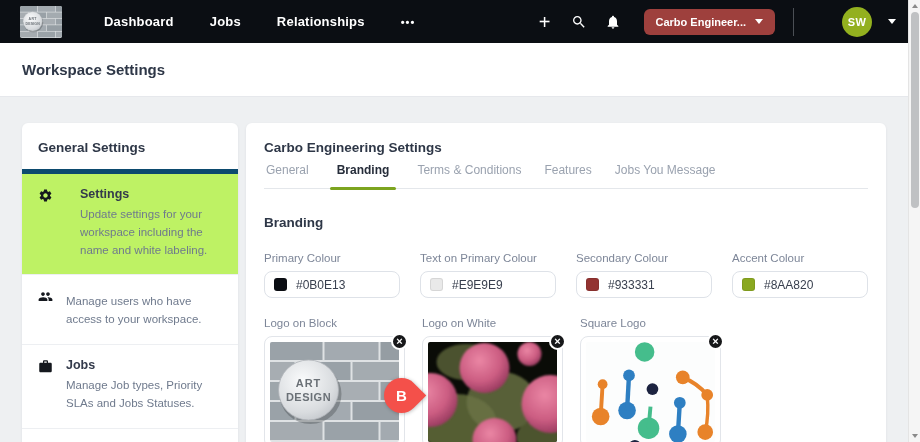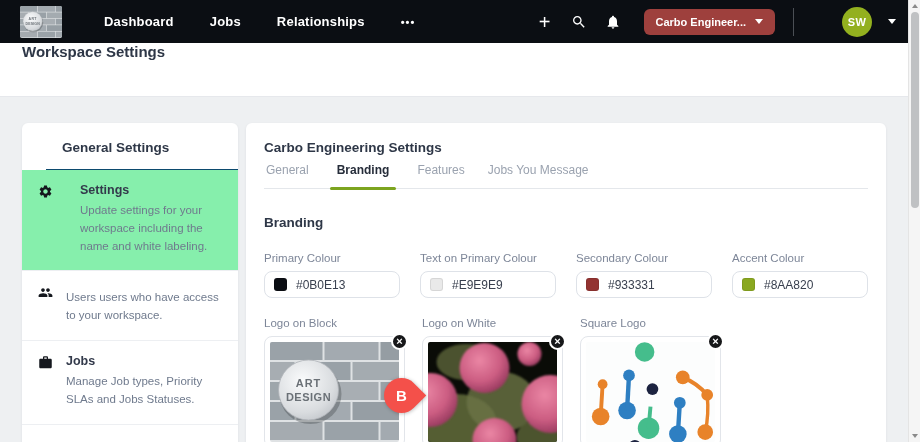--- a/index.html
+++ b/index.html
@@ -30,31 +30,31 @@
     display:flex; align-items:center; gap:9px; cursor:pointer;
   }
   .caret-down { width:0; height:0; border-left:4px solid transparent; border-right:4px solid transparent; border-top:5px solid #fff; display:inline-block; }
   .nav-divider { width:1px; height:28px; background:#4b4f55; margin:0 16px 0 18px; }
   .avatar {
     width:30px; height:30px; border-radius:50%; display:flex; align-items:center; justify-content:center;
     color:#fff; font-size:11px; font-weight:700; cursor:pointer; letter-spacing:.3px;margin-left:32px;
   }
   .avatar-caret { margin-left:16px; cursor:pointer; }
   
-  .page-header { background:#fff; height:54px; display:flex; align-items:flex-start; padding:0 22px; border-bottom:1px solid #e6e8ec; }
+  .page-header { background:#fff; height:54px; display:flex; align-items:center; padding:0 22px; border-bottom:1px solid #e6e8ec; }
   .page-title { font-size:15px; font-weight:600; color:#2e3747; }
   
   .content { position:absolute; top:123px; left:22px; right:34px; bottom:-100px; display:flex; gap:8px; }
   .card { background:#fff; border-radius:6px; box-shadow:0 1px 3px rgba(20,30,50,.07); }
   
   .sidebar { width:216px; flex:0 0 auto; overflow:hidden; }
-  .sidebar-header { padding:17px 16px 14px; border-bottom:1px solid #0c4a6e;margin-left:24px; }
+  .sidebar-header { padding:17px 16px 14px; border-bottom:5px solid #0c4a6e; }
   .sidebar-title { font-size:13.5px; font-weight:600; color:#2e3747; }
   .side-item { padding:13px 16px 15px; display:flex; gap:10px; border-bottom:1px solid #edeff2; cursor:pointer; }
-  .side-item.active { background:#86efac;gap:24px; }
+  .side-item.active { background:#bef264;gap:24px; }
   .side-icon { width:18px; flex:0 0 auto; padding-top:1px; }
   .side-icon svg { width:15px; height:15px; fill:#15181e; }
   .side-label { font-size:12.5px; font-weight:600; color:#333a4b; }
   .side-desc { font-size:11.5px; color:#6f7a8d; line-height:1.55; margin-top:5px; }
   
   .main { flex:1 1 auto; padding:17px 18px; overflow:hidden; }
   .main-title { font-size:13.5px; font-weight:600; color:#2e3747; }
   .tabs { display:flex; gap:19px; margin-top:8px; border-bottom:1px solid #e4e7eb; }
   .tab { font-size:12px; color:#9aa2af; padding:0 2px 11px; cursor:pointer; position:relative; }
   .tab.active { color:#262d3a; font-weight:700; padding:0 7px 11px; }
@@ -187,21 +187,21 @@
         <div class="side-desc">Update settings for your workspace including the name and white labeling.</div>
       </span>
     </div>
     <div class="side-item">
       <span class="side-icon">
         <svg viewBox="0 0 24 24">
             <path d="M16 11c1.66 0 2.99-1.34 2.99-3S17.66 5 16 5c-1.66 0-3 1.34-3 3s1.34 3 3 3zm-8 0c1.66 0 2.99-1.34 2.99-3S9.66 5 8 5C6.34 5 5 6.34 5 8s1.34 3 3 3zm0 2c-2.33 0-7 1.17-7 3.5V19h14v-2.5c0-2.33-4.67-3.5-7-3.5zm8 0c-.29 0-.62.02-.97.05 1.16.84 1.97 1.97 1.97 3.45V19h6v-2.5c0-2.33-4.67-3.5-7-3.5z"></path>
           </svg>
       </span>
       <span>
-        <div class="side-desc">Users users who have access to your workspace.</div>
+        <div class="side-desc">Manage users who have access to your workspace.</div>
       </span>
     </div>
     <div class="side-item">
       <span class="side-icon">
         <svg viewBox="0 0 24 24">
             <path d="M20 6h-4V4c0-1.11-.89-2-2-2h-4c-1.11 0-2 .89-2 2v2H4c-1.11 0-1.99.89-1.99 2L2 19c0 1.11.89 2 2 2h16c1.11 0 2-.89 2-2V8c0-1.11-.89-2-2-2zm-6 0h-4V4h4v2z"></path>
           </svg>
       </span>
       <span>
         <div class="side-label">Jobs</div>
@@ -213,20 +213,21 @@
       
     </div>
   </div>
 
   <div class="card main">
     <div class="main-title">Carbo Engineering Settings</div>
 
     <div class="tabs">
       <span class="tab">General</span>
       <span class="tab active">Branding</span>
+      <span class="tab">Terms &amp; Conditions</span>
       <span class="tab">Features</span>
       <span class="tab">Jobs You Message</span>
     </div>
 
     <div class="section-title">Branding</div>
 
     <div class="colors-grid">
       <div>
         <div class="field-label">Primary Colour</div>
         <div class="color-input">

